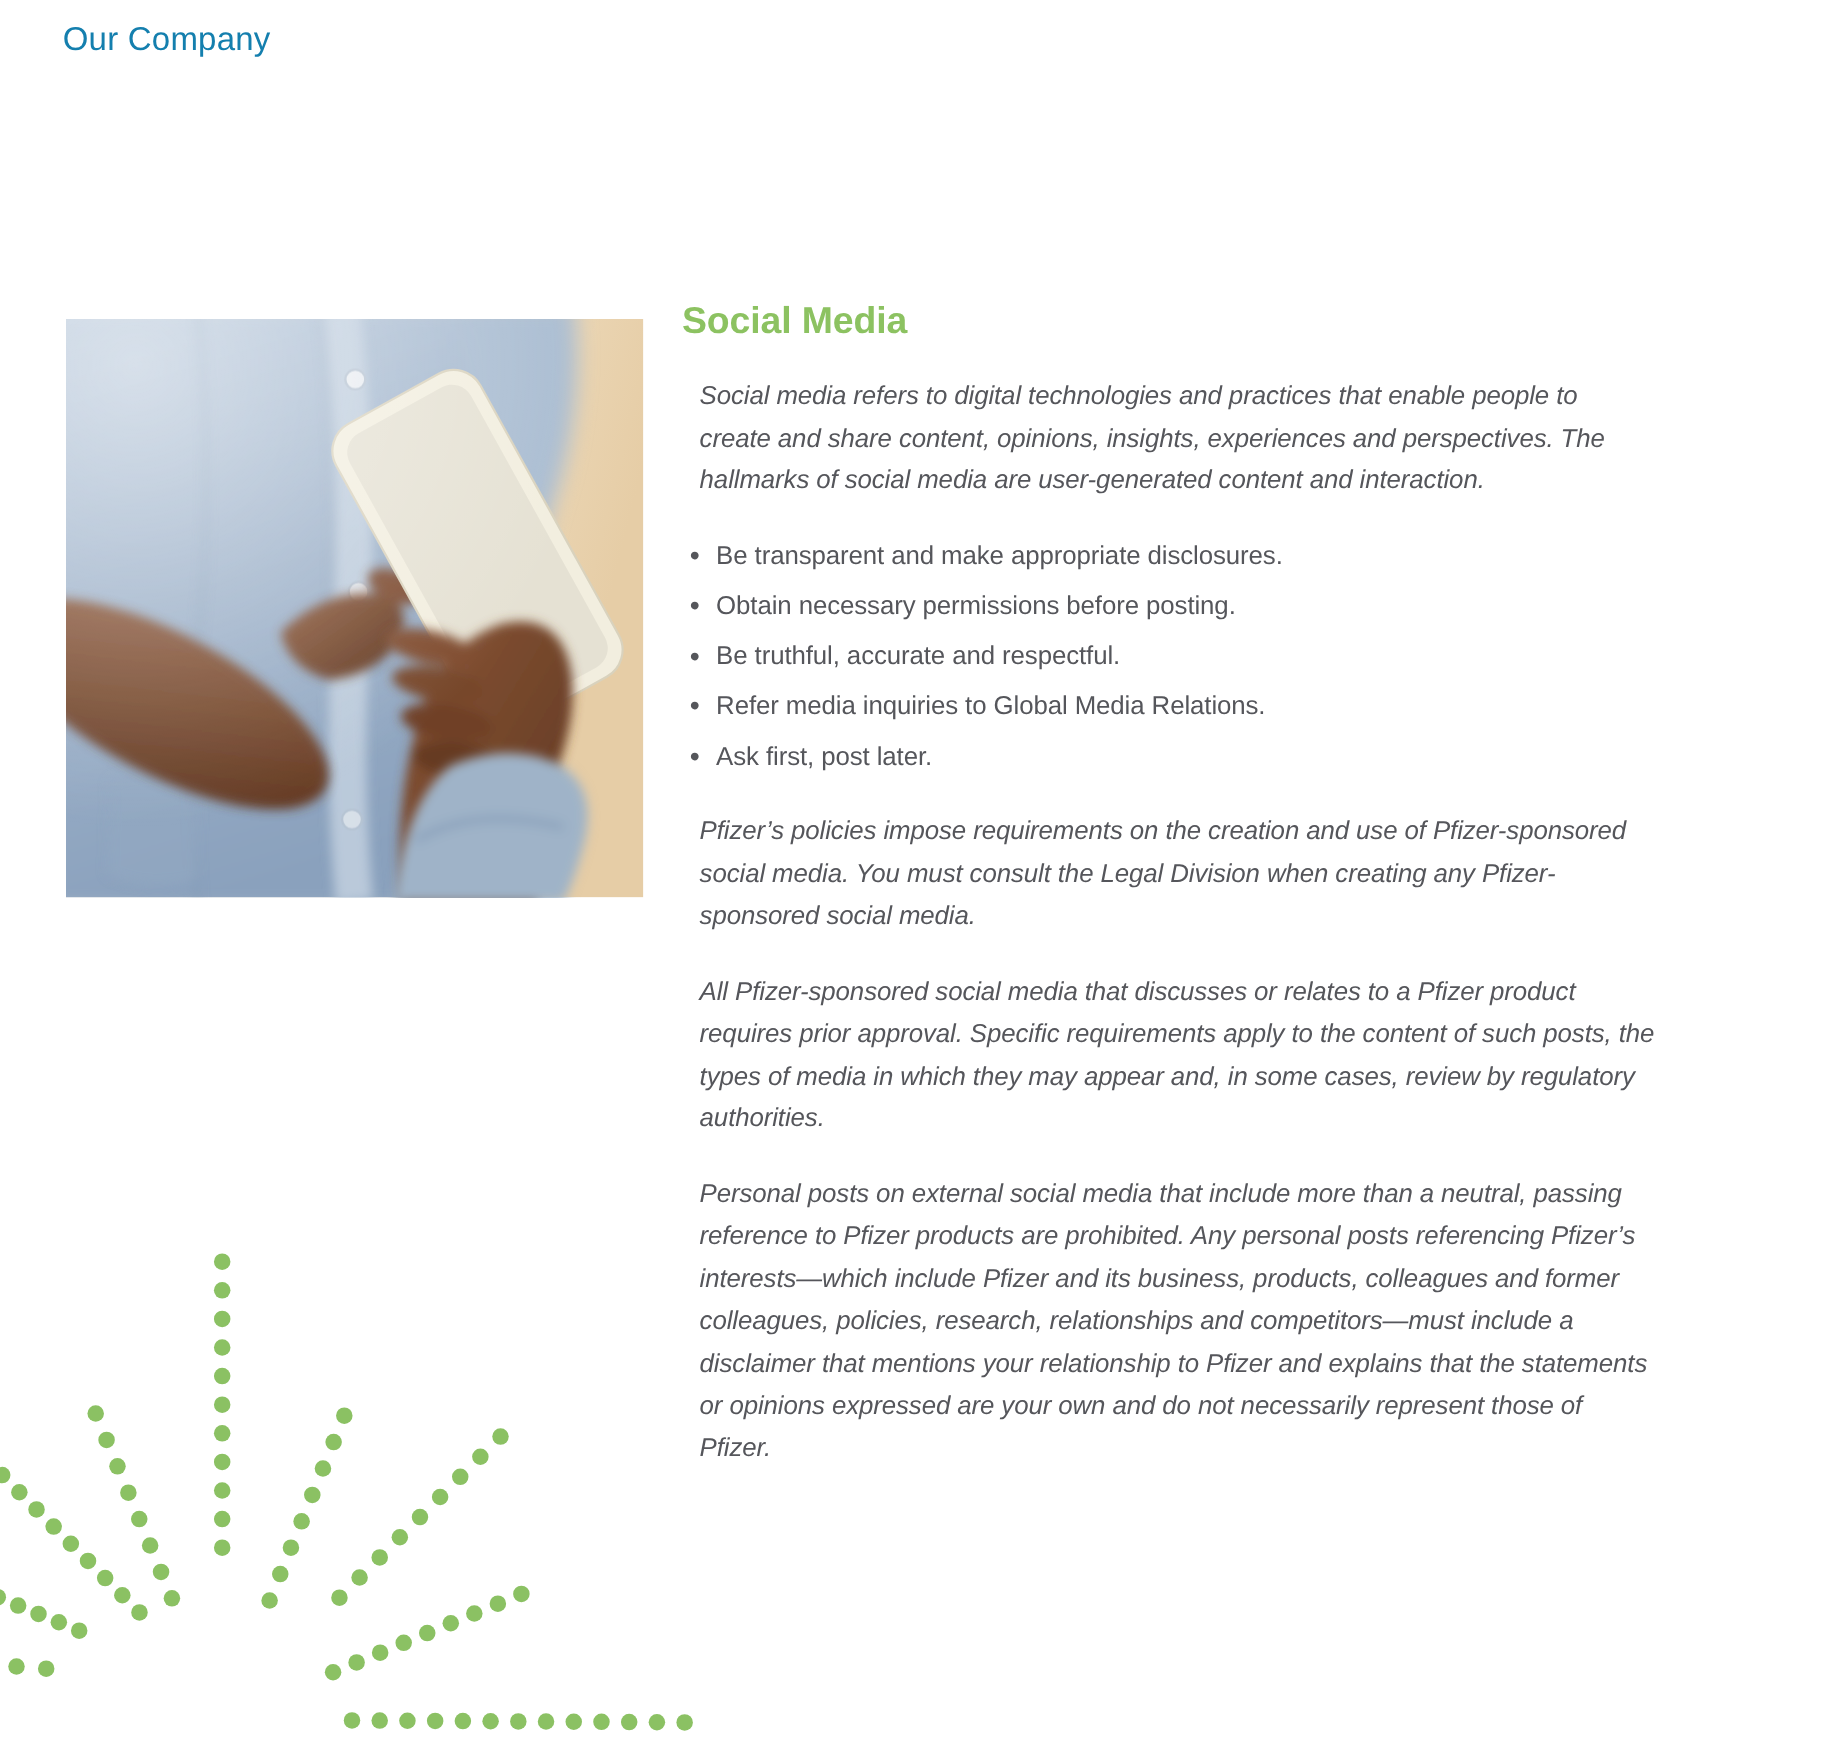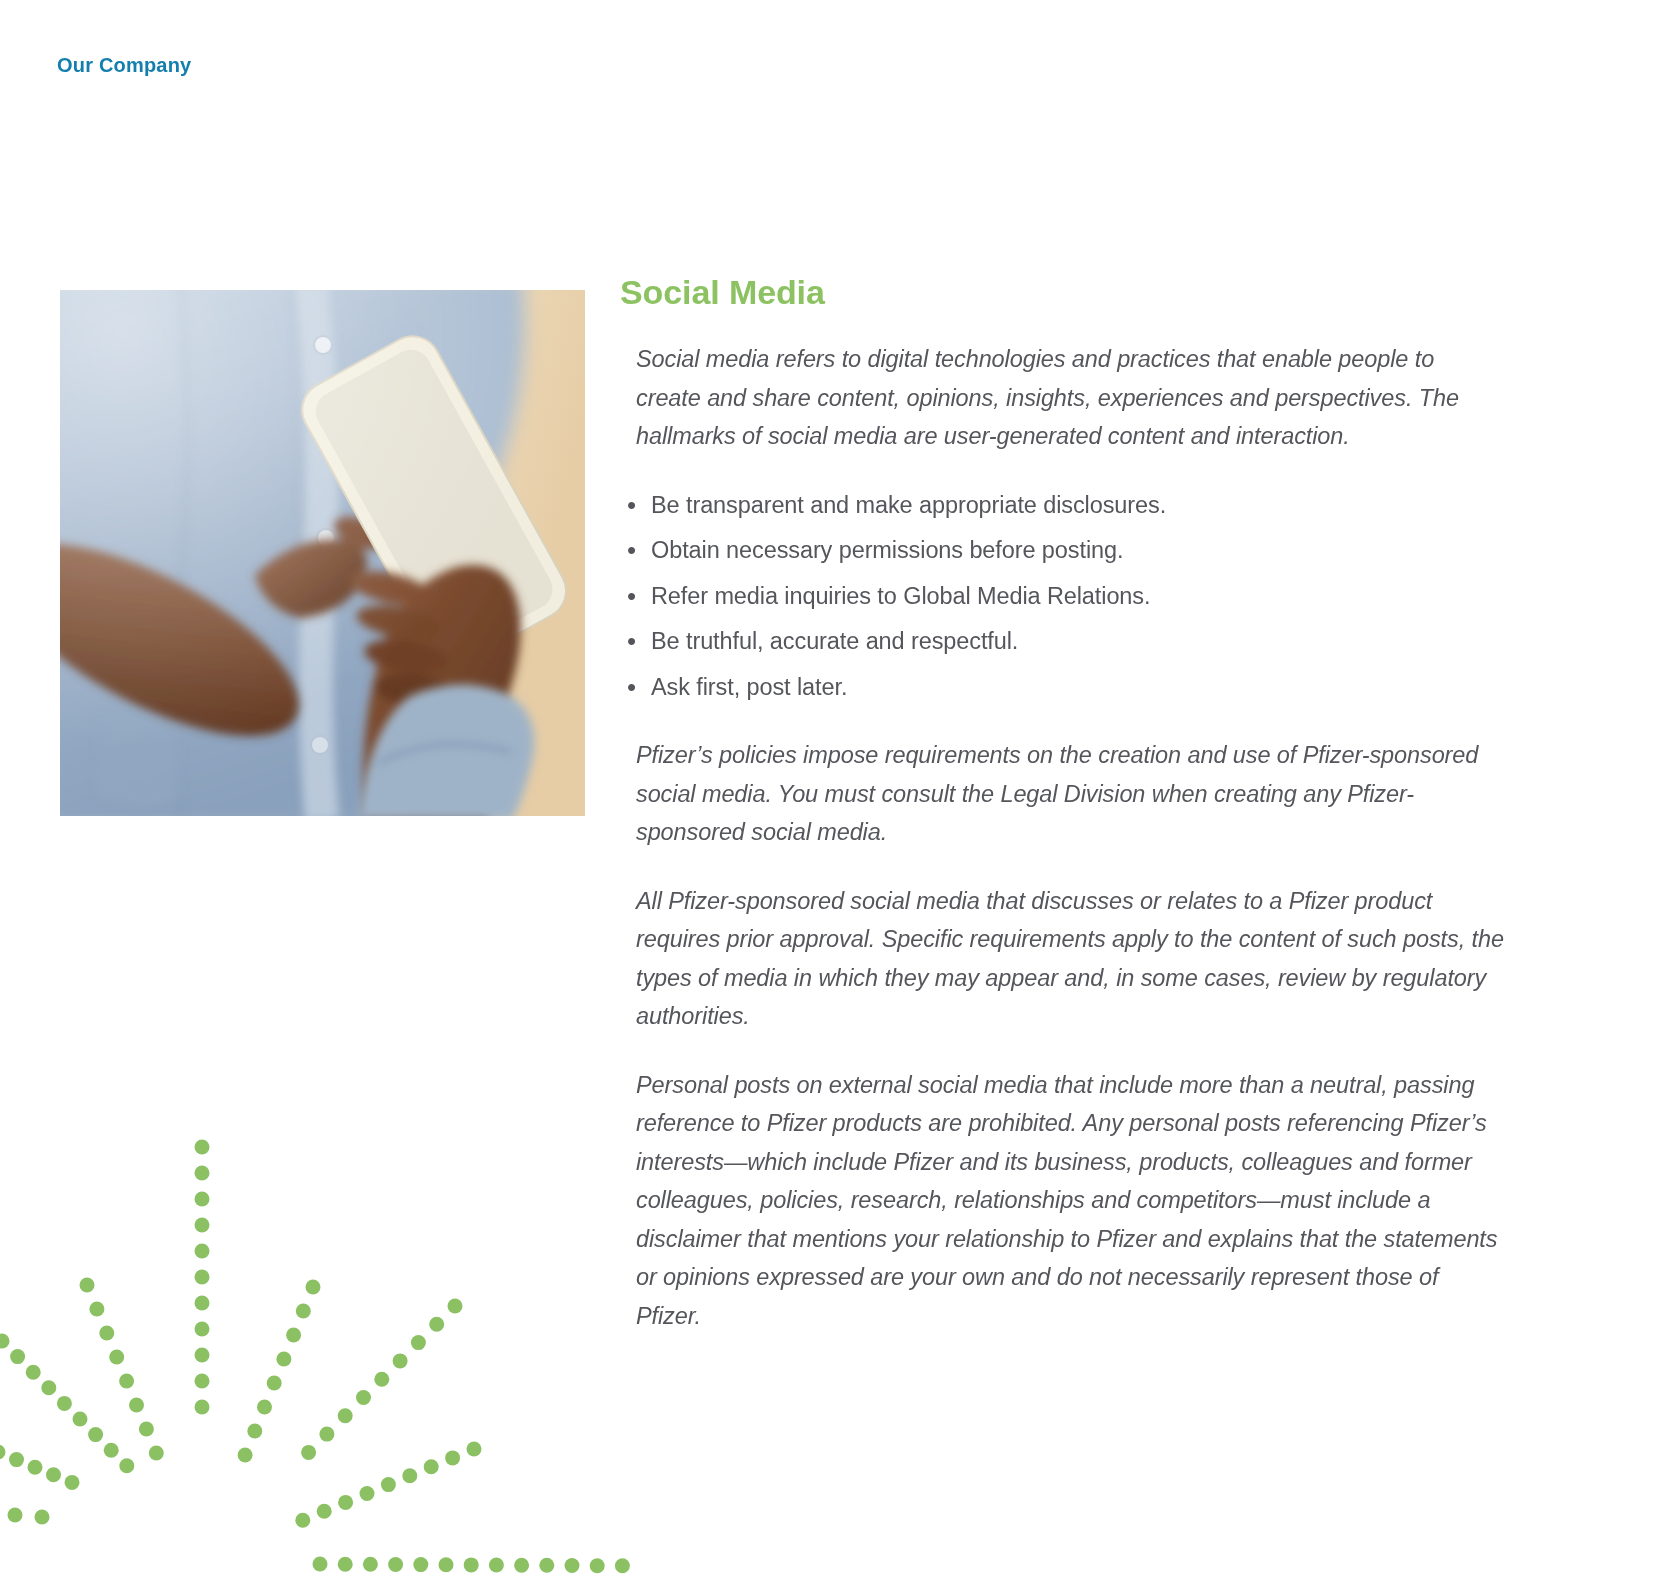--- a/index.html
+++ b/index.html
@@ -10,22 +10,22 @@
   }
   html,body{margin:0;padding:0;background:#ffffff;}
   .page{
     position:relative;
     width:1672px;height:1590px;
     background:#ffffff;
     overflow:hidden;
     font-family:"Liberation Sans","DejaVu Sans",sans-serif;
   }
   .eyebrow{
-    position:absolute;left:57px;top:54px;
-    font-size:20px;font-weight:700;letter-spacing:0.2px;
+    position:absolute;left:57px;top:19px;
+    font-size:30px;font-weight:400;letter-spacing:0.2px;
     color:var(--accent-blue);
   }
   .photo{
     position:absolute;left:60px;top:290px;
     width:525px;height:526px;margin:0;padding:0;
     overflow:hidden;
   }
   .article{
     position:absolute;left:620px;top:270px;width:884px;
     color:var(--body-text);
@@ -141,22 +141,22 @@
   </figure>
 
   <main class="article">
     <h1>Social Media</h1>
 
     <p>Social media refers to digital technologies and practices that enable people to create and share content, opinions, insights, experiences and perspectives. The hallmarks of social media are user-generated content and interaction.</p>
 
     <ul>
       <li>Be transparent and make appropriate disclosures.</li>
       <li>Obtain necessary permissions before posting.</li>
+      <li>Be truthful, accurate and respectful.</li>
       <li>Refer media inquiries to Global Media Relations.</li>
-      <li>Be truthful, accurate and respectful.</li>
       <li>Ask first, post later.</li>
     </ul>
 
     <p>Pfizer’s policies impose requirements on the creation and use of Pfizer-sponsored social media. You must consult the Legal Division when creating any Pfizer-sponsored social media.</p>
     <p>All Pfizer-sponsored social media that discusses or relates to a Pfizer product requires prior approval. Specific requirements apply to the content of such posts, the types of media in which they may appear and, in some cases, review by regulatory authorities.</p>
     <p>Personal posts on external social media that include more than a neutral, passing reference to Pfizer products are prohibited. Any personal posts referencing Pfizer’s interests—which include Pfizer and its business, products, colleagues and former colleagues, policies, research, relationships and competitors—must include a disclaimer that mentions your relationship to Pfizer and explains that the statements or opinions expressed are your own and do not necessarily represent those of Pfizer.</p>
   </main>
 
   <svg class="dots" viewBox="0 1040 640 550">
     <g id="dotRays">

